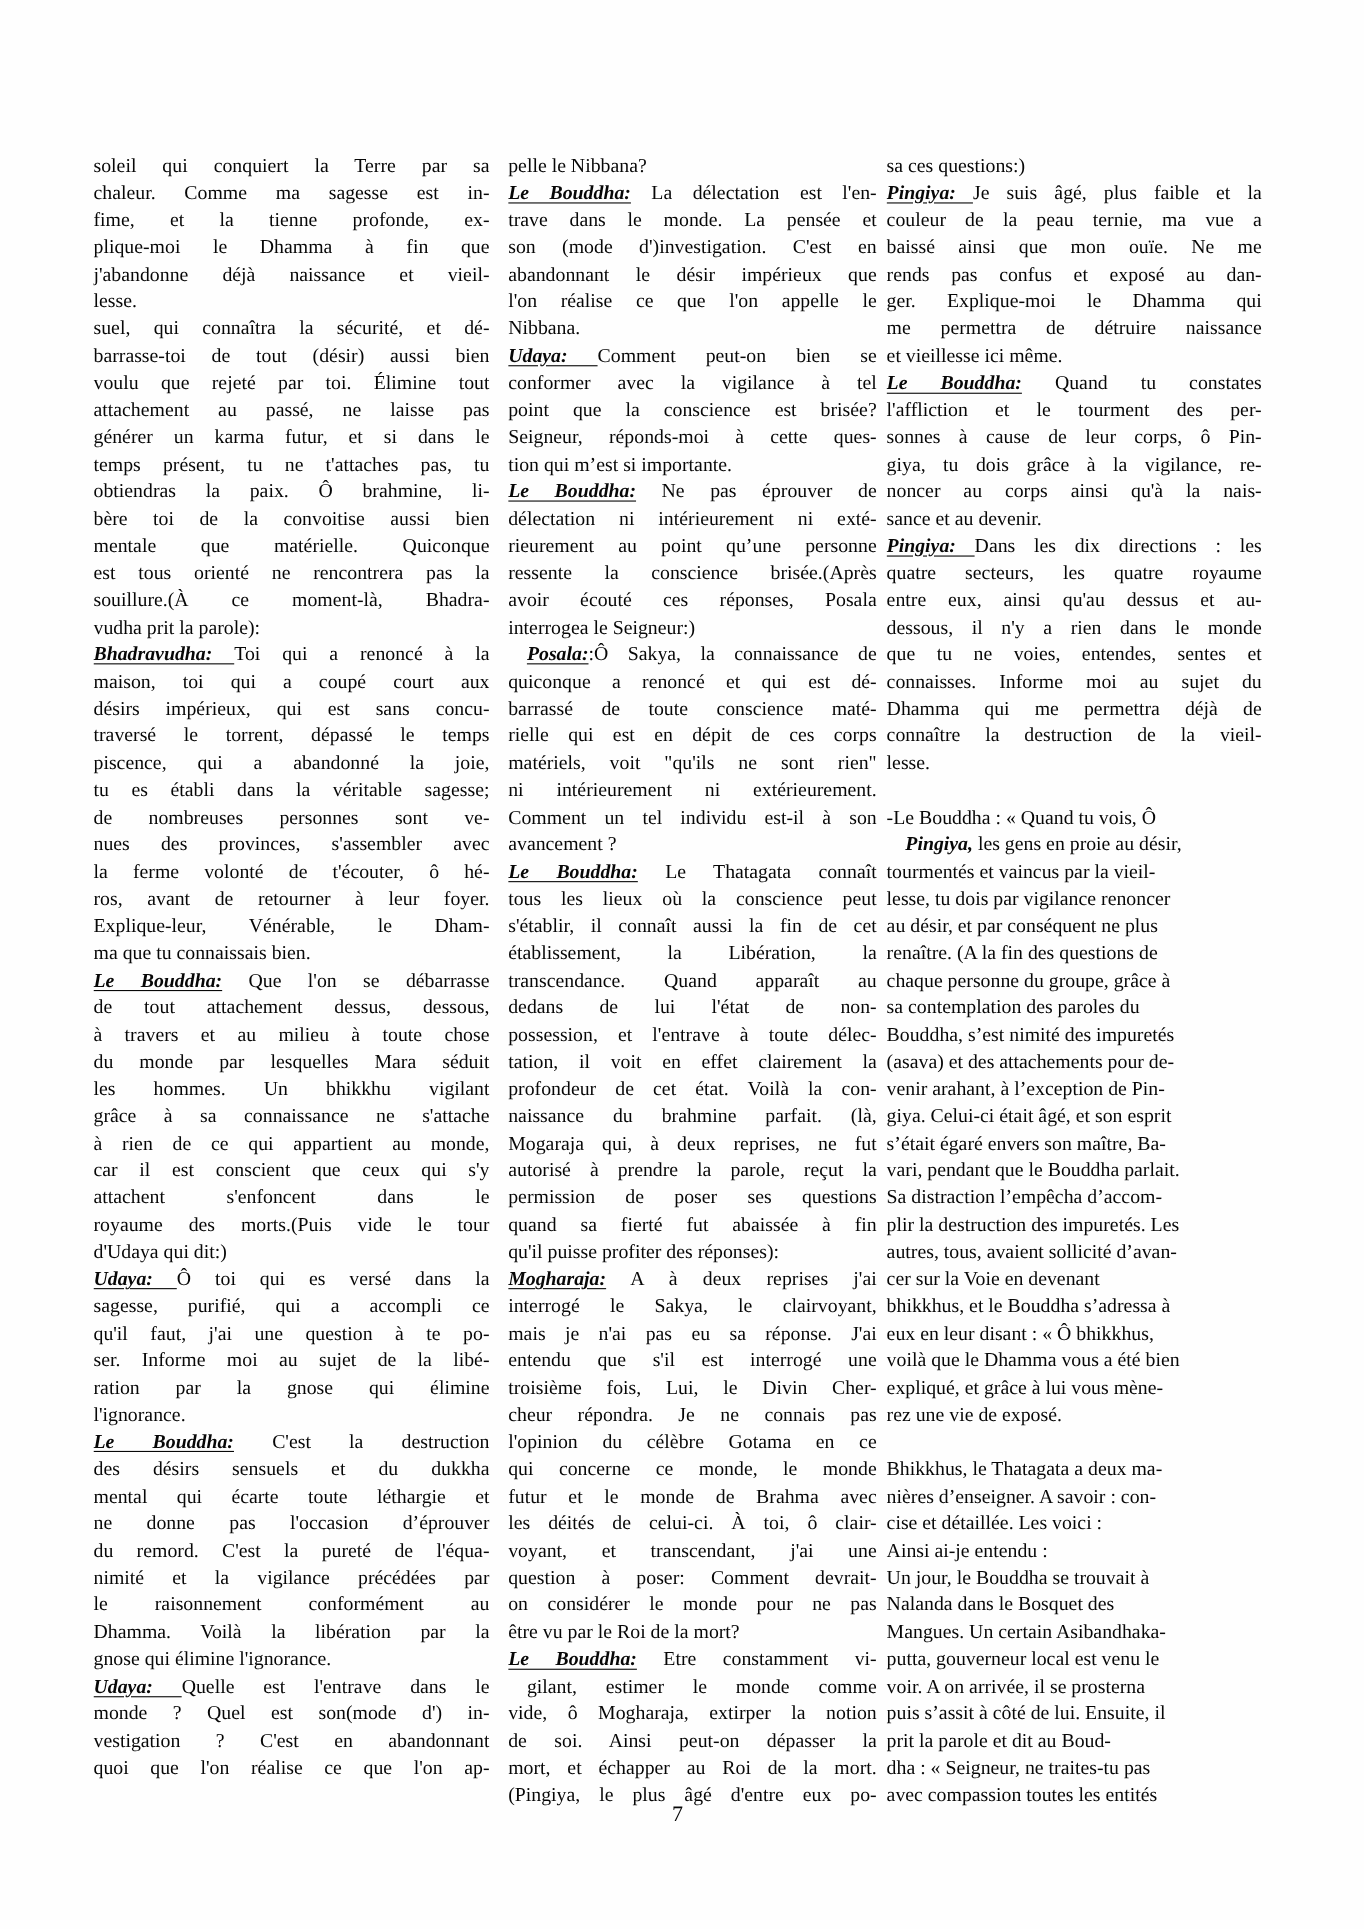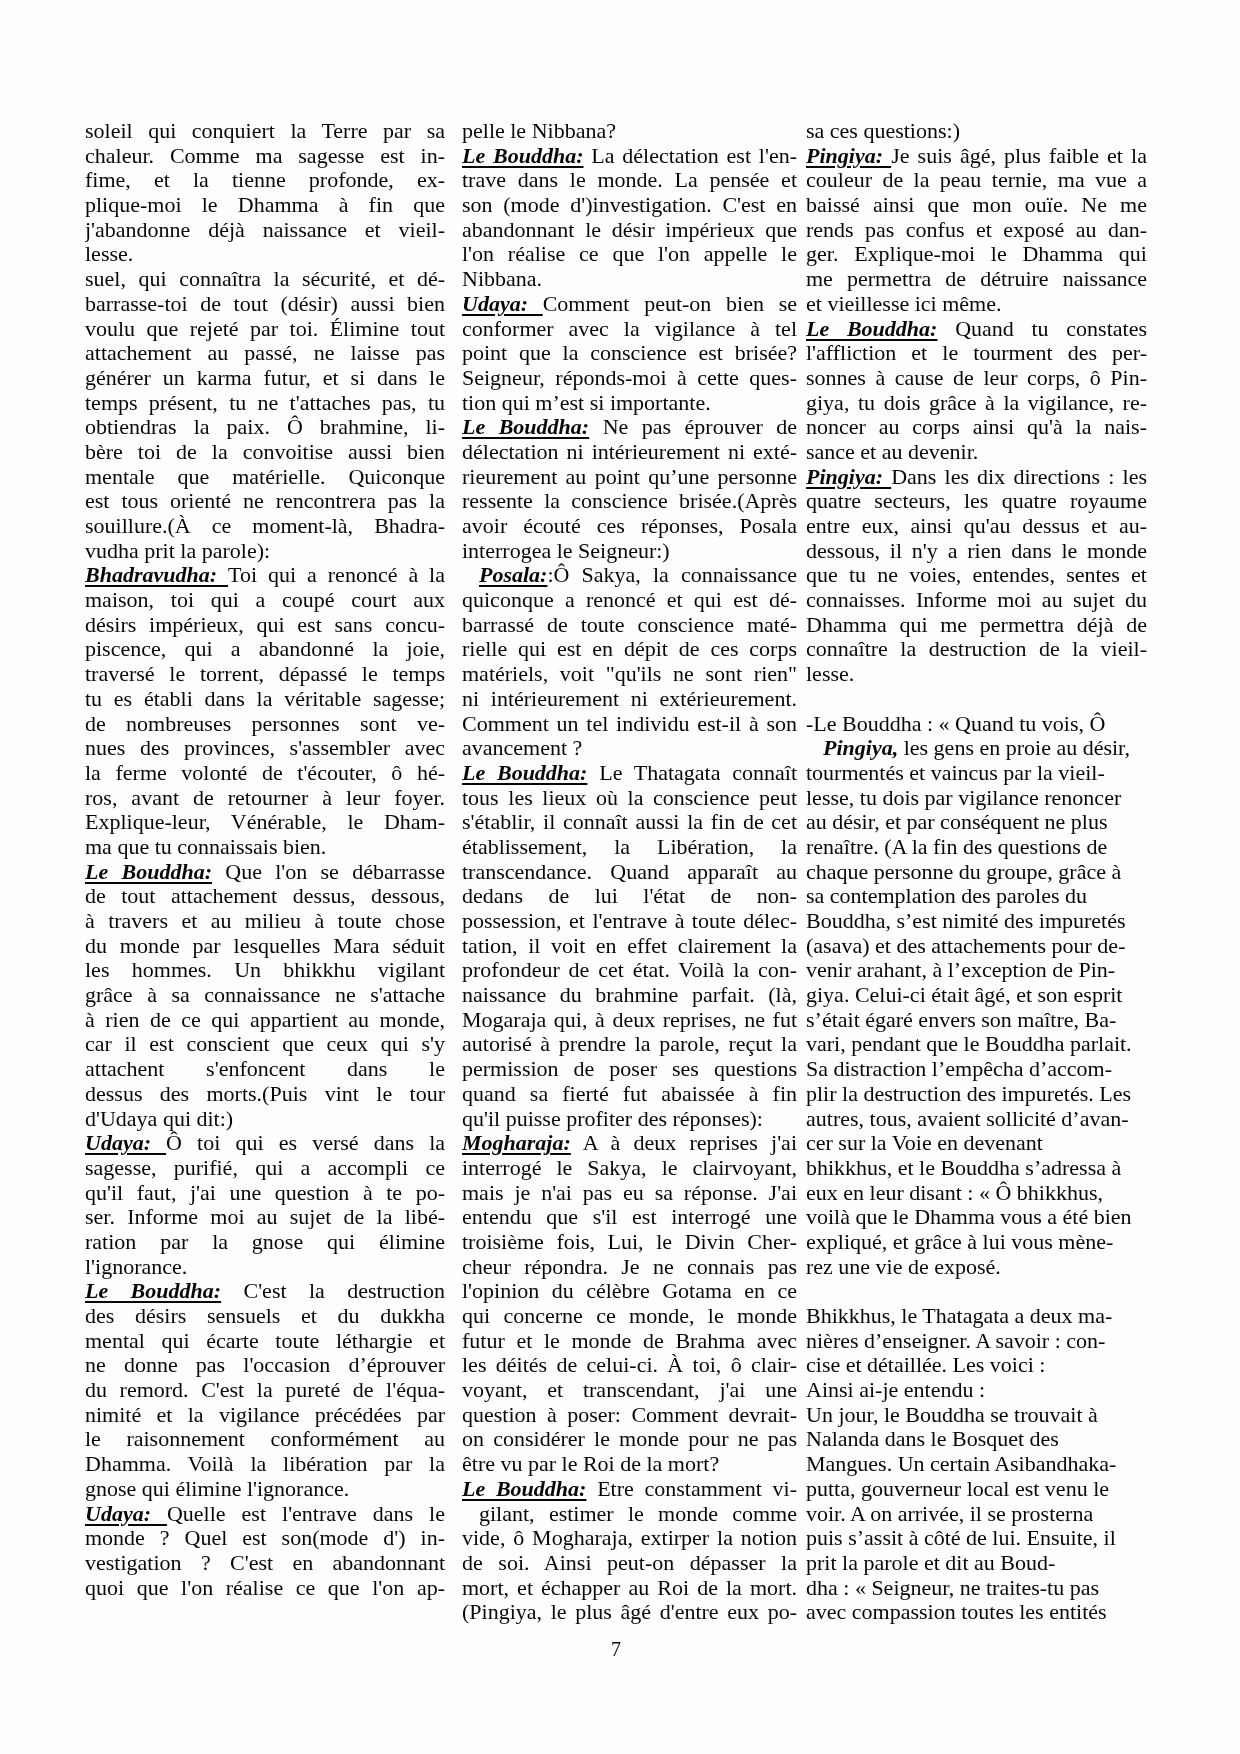--- a/index.html
+++ b/index.html
@@ -5,21 +5,21 @@
   html,body{margin:0;padding:0;}
   body{
     width:1240px;height:1754px;
     background:#ffffff;
     font-family:"Liberation Serif","DejaVu Serif",serif;
     color:#070707;
     position:relative;
     -webkit-font-smoothing:antialiased;
   }
   .page{position:absolute;left:0;top:0;width:1240px;height:1754px;background:#fefefe;}
-  .col{position:absolute;top:119px;font-size:22px;line-height:24.7px;}
+  .col{position:absolute;top:138px;font-size:18px;line-height:24.7px;}
   #col0{left:85px;width:360px;}
   #col1{left:462px;width:335px;}
   #col2{left:806px;width:341px;}
   .ln{height:24.7px;overflow:hidden;white-space:normal;text-align:left;}
   .ln.j{text-align:justify;text-align-last:justify;}
   .ln.in{text-indent:17px;}
   .r-u{font-style:italic;text-decoration:underline;text-underline-offset:3px;font-weight:bold;}
   .r-bi{font-style:italic;font-weight:bold;}
   .pageno{
     position:absolute;top:1637px;left:85px;width:1062px;
@@ -45,39 +45,39 @@
       <div class="ln j"><span class="r-p">temps présent, tu ne t'attaches pas, tu</span></div>
       <div class="ln j"><span class="r-p">obtiendras la paix. Ô brahmine, li-</span></div>
       <div class="ln j"><span class="r-p">bère toi de la convoitise aussi bien</span></div>
       <div class="ln j"><span class="r-p">mentale que matérielle. Quiconque</span></div>
       <div class="ln j"><span class="r-p">est tous orienté ne rencontrera pas la</span></div>
       <div class="ln j"><span class="r-p">souillure.(À ce moment-là, Bhadra-</span></div>
       <div class="ln"><span class="r-p">vudha prit la parole):</span></div>
       <div class="ln j"><span class="r-u">Bhadravudha: </span><span class="r-p">Toi qui a renoncé à la</span></div>
       <div class="ln j"><span class="r-p">maison, toi qui a coupé court aux</span></div>
       <div class="ln j"><span class="r-p">désirs impérieux, qui est sans concu-</span></div>
+      <div class="ln j"><span class="r-p">traversé le torrent, dépassé le temps</span></div>
       <div class="ln j"><span class="r-p">piscence, qui a abandonné la joie,</span></div>
-      <div class="ln j"><span class="r-p">traversé le torrent, dépassé le temps</span></div>
       <div class="ln j"><span class="r-p">tu es établi dans la véritable sagesse;</span></div>
       <div class="ln j"><span class="r-p">de nombreuses personnes sont ve-</span></div>
       <div class="ln j"><span class="r-p">nues des provinces, s'assembler avec</span></div>
       <div class="ln j"><span class="r-p">la ferme volonté de t'écouter, ô hé-</span></div>
       <div class="ln j"><span class="r-p">ros, avant de retourner à leur foyer.</span></div>
       <div class="ln j"><span class="r-p">Explique-leur, Vénérable, le Dham-</span></div>
       <div class="ln"><span class="r-p">ma que tu connaissais bien.</span></div>
       <div class="ln j"><span class="r-u">Le Bouddha:</span><span class="r-p"> Que l'on se débarrasse</span></div>
       <div class="ln j"><span class="r-p">de tout attachement dessus, dessous,</span></div>
       <div class="ln j"><span class="r-p">à travers et au milieu à toute chose</span></div>
       <div class="ln j"><span class="r-p">du monde par lesquelles Mara séduit</span></div>
       <div class="ln j"><span class="r-p">les hommes. Un bhikkhu vigilant</span></div>
       <div class="ln j"><span class="r-p">grâce à sa connaissance ne s'attache</span></div>
       <div class="ln j"><span class="r-p">à rien de ce qui appartient au monde,</span></div>
       <div class="ln j"><span class="r-p">car il est conscient que ceux qui s'y</span></div>
       <div class="ln j"><span class="r-p">attachent s'enfoncent dans le</span></div>
-      <div class="ln j"><span class="r-p">dessus des morts.(Puis vint le tour</span></div>
+      <div class="ln j"><span class="r-p">royaume des morts.(Puis vide le tour</span></div>
       <div class="ln"><span class="r-p">d'Udaya qui dit:)</span></div>
       <div class="ln j"><span class="r-u">Udaya: </span><span class="r-p">Ô toi qui es versé dans la</span></div>
       <div class="ln j"><span class="r-p">sagesse, purifié, qui a accompli ce</span></div>
       <div class="ln j"><span class="r-p">qu'il faut, j'ai une question à te po-</span></div>
       <div class="ln j"><span class="r-p">ser. Informe moi au sujet de la libé-</span></div>
       <div class="ln j"><span class="r-p">ration par la gnose qui élimine</span></div>
       <div class="ln"><span class="r-p">l'ignorance.</span></div>
       <div class="ln j"><span class="r-u">Le Bouddha:</span><span class="r-p"> C'est la destruction</span></div>
       <div class="ln j"><span class="r-p">des désirs sensuels et du dukkha</span></div>
       <div class="ln j"><span class="r-p">mental qui écarte toute léthargie et</span></div>

